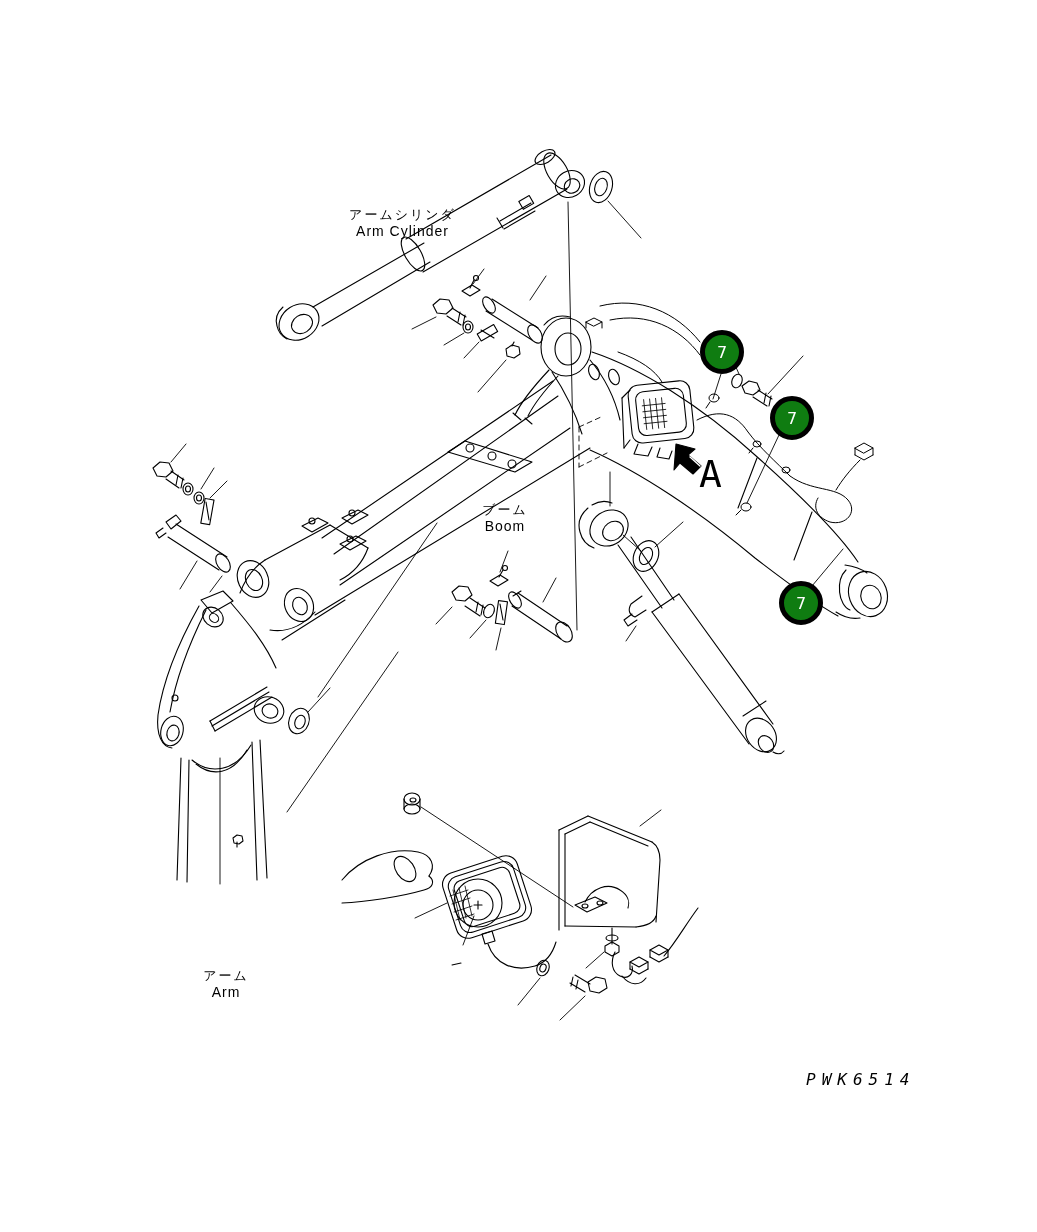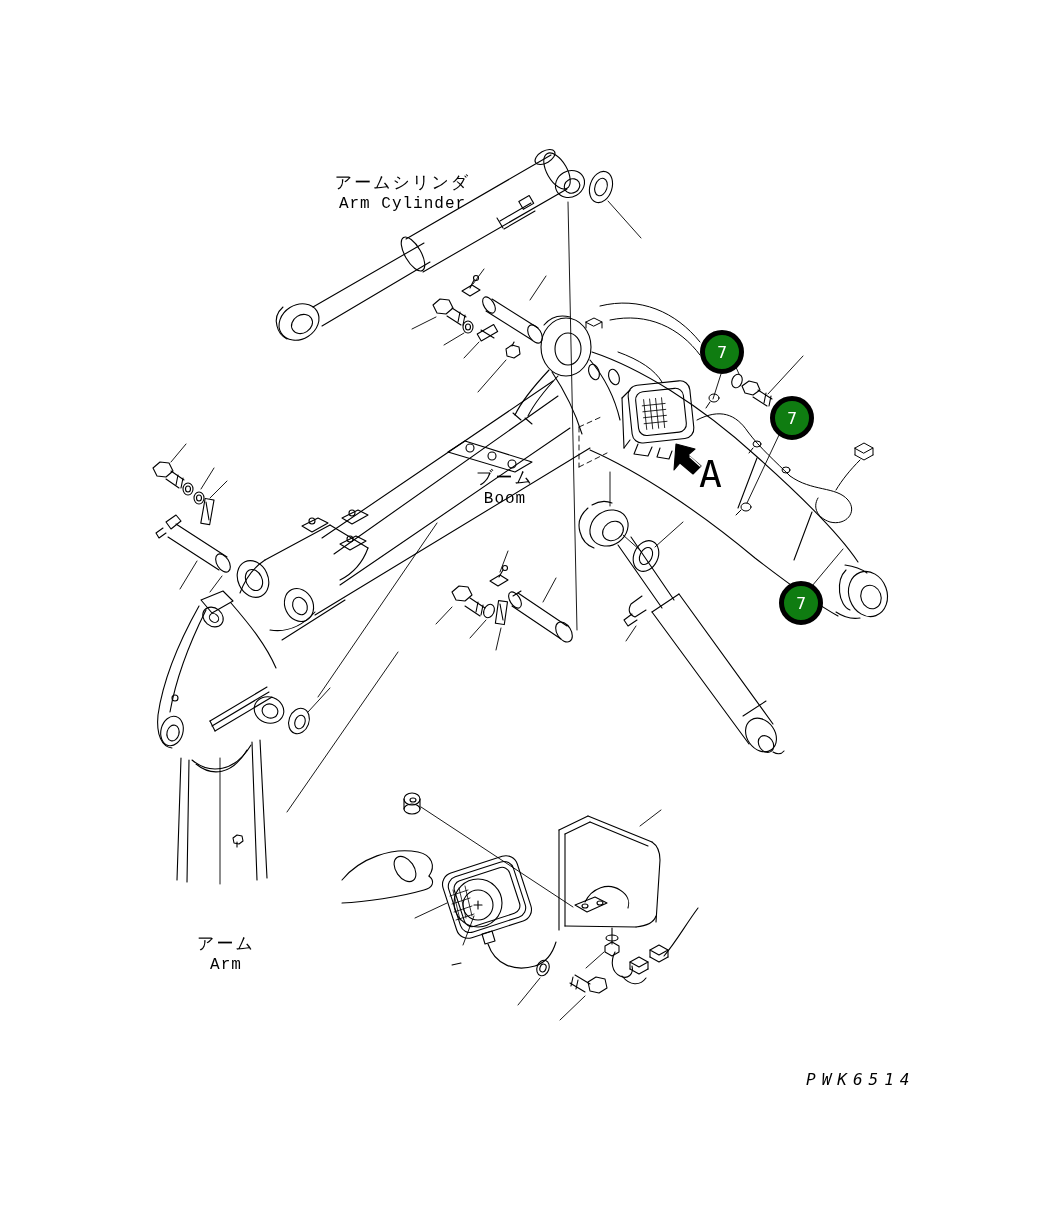--- a/index.html
+++ b/index.html
@@ -13,22 +13,22 @@
   }
   svg{position:absolute;left:0;top:0;}
   .lbl{
     position:absolute;
     text-align:center;
     line-height:1.25;
     font-size:14px;
     letter-spacing:1px;
     white-space:nowrap;
   }
-  .lbl .jp{display:block;font-family:Liberation Mono, monospace;font-size:17px;letter-spacing:2px;}
-  .lbl .en{display:block;font-family:Liberation Mono, monospace;font-size:16px;letter-spacing:1px;}
+  .lbl .jp{display:block;font-family:Liberation Serif, serif;font-size:13px;letter-spacing:2px;margin-top:34px;}
+  .lbl .en{display:block;font-family:Liberation Sans, sans-serif;font-size:14px;letter-spacing:1px;}
   .badge{
     position:absolute;
     width:34px;height:34px;
     border:5px solid #000;
     border-radius:50%;
     background:#0f7c11;
     color:#fff;
     display:flex;align-items:center;justify-content:center;
     font-family:"DejaVu Sans","Liberation Sans",sans-serif;
     font-size:16px;

